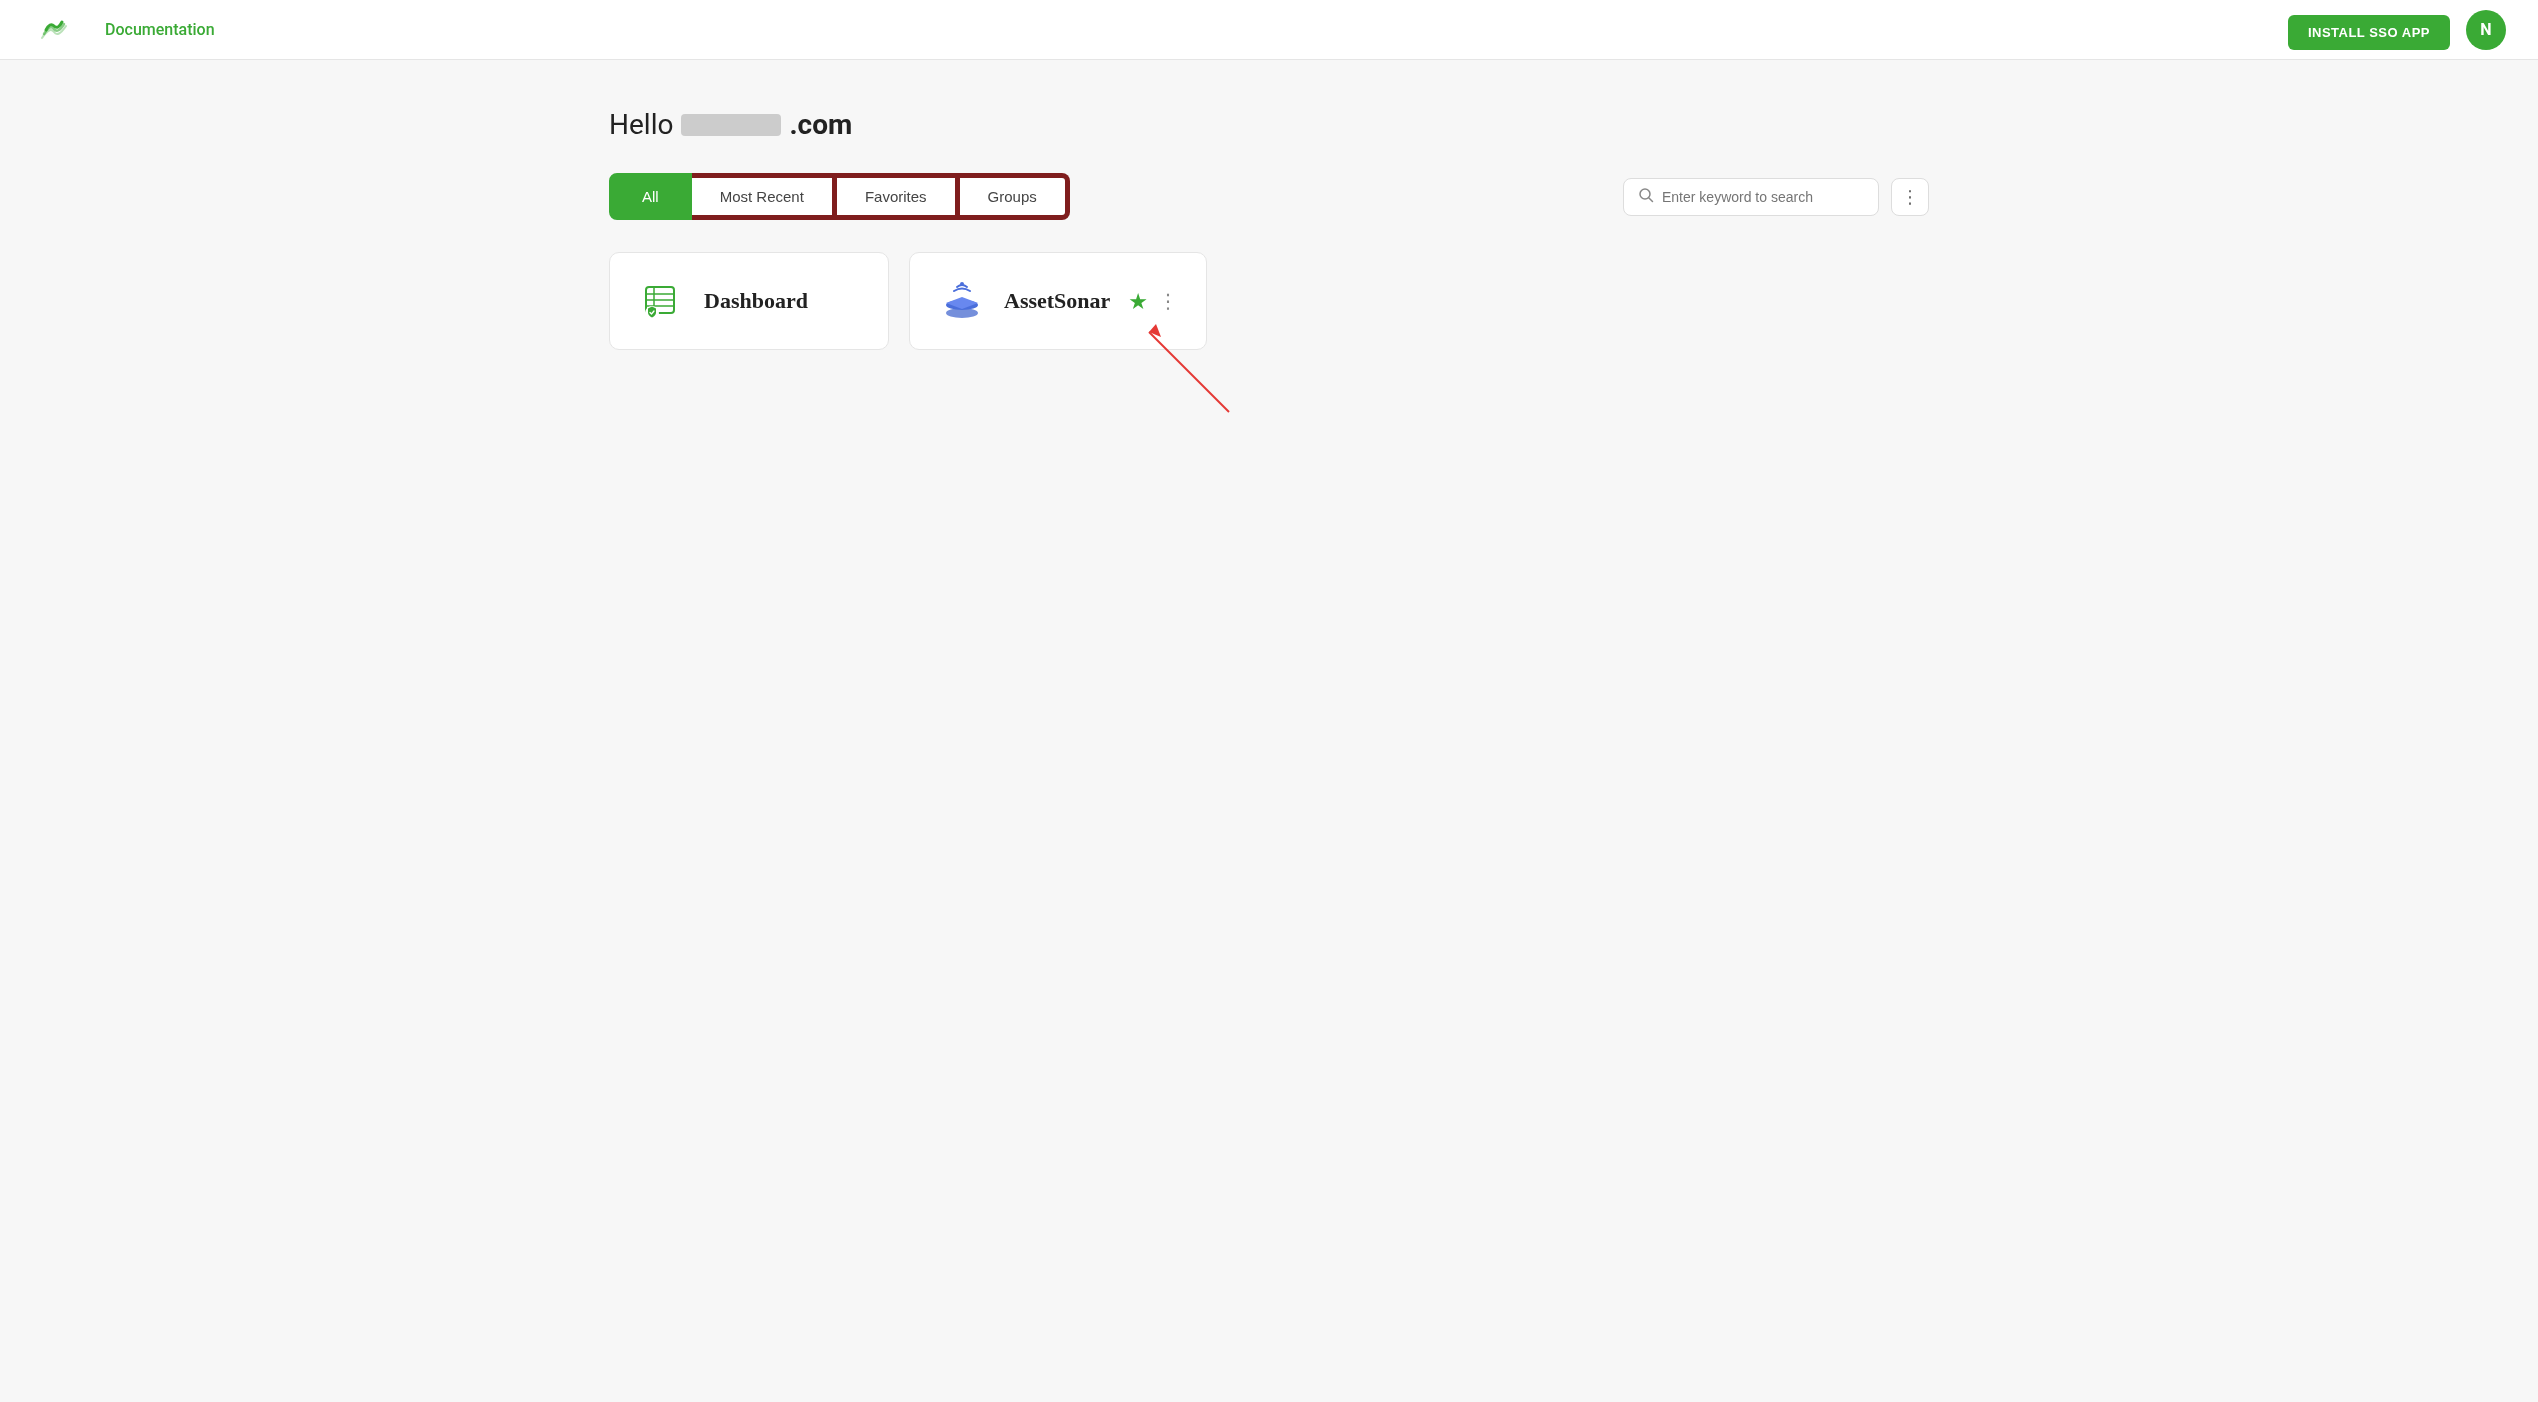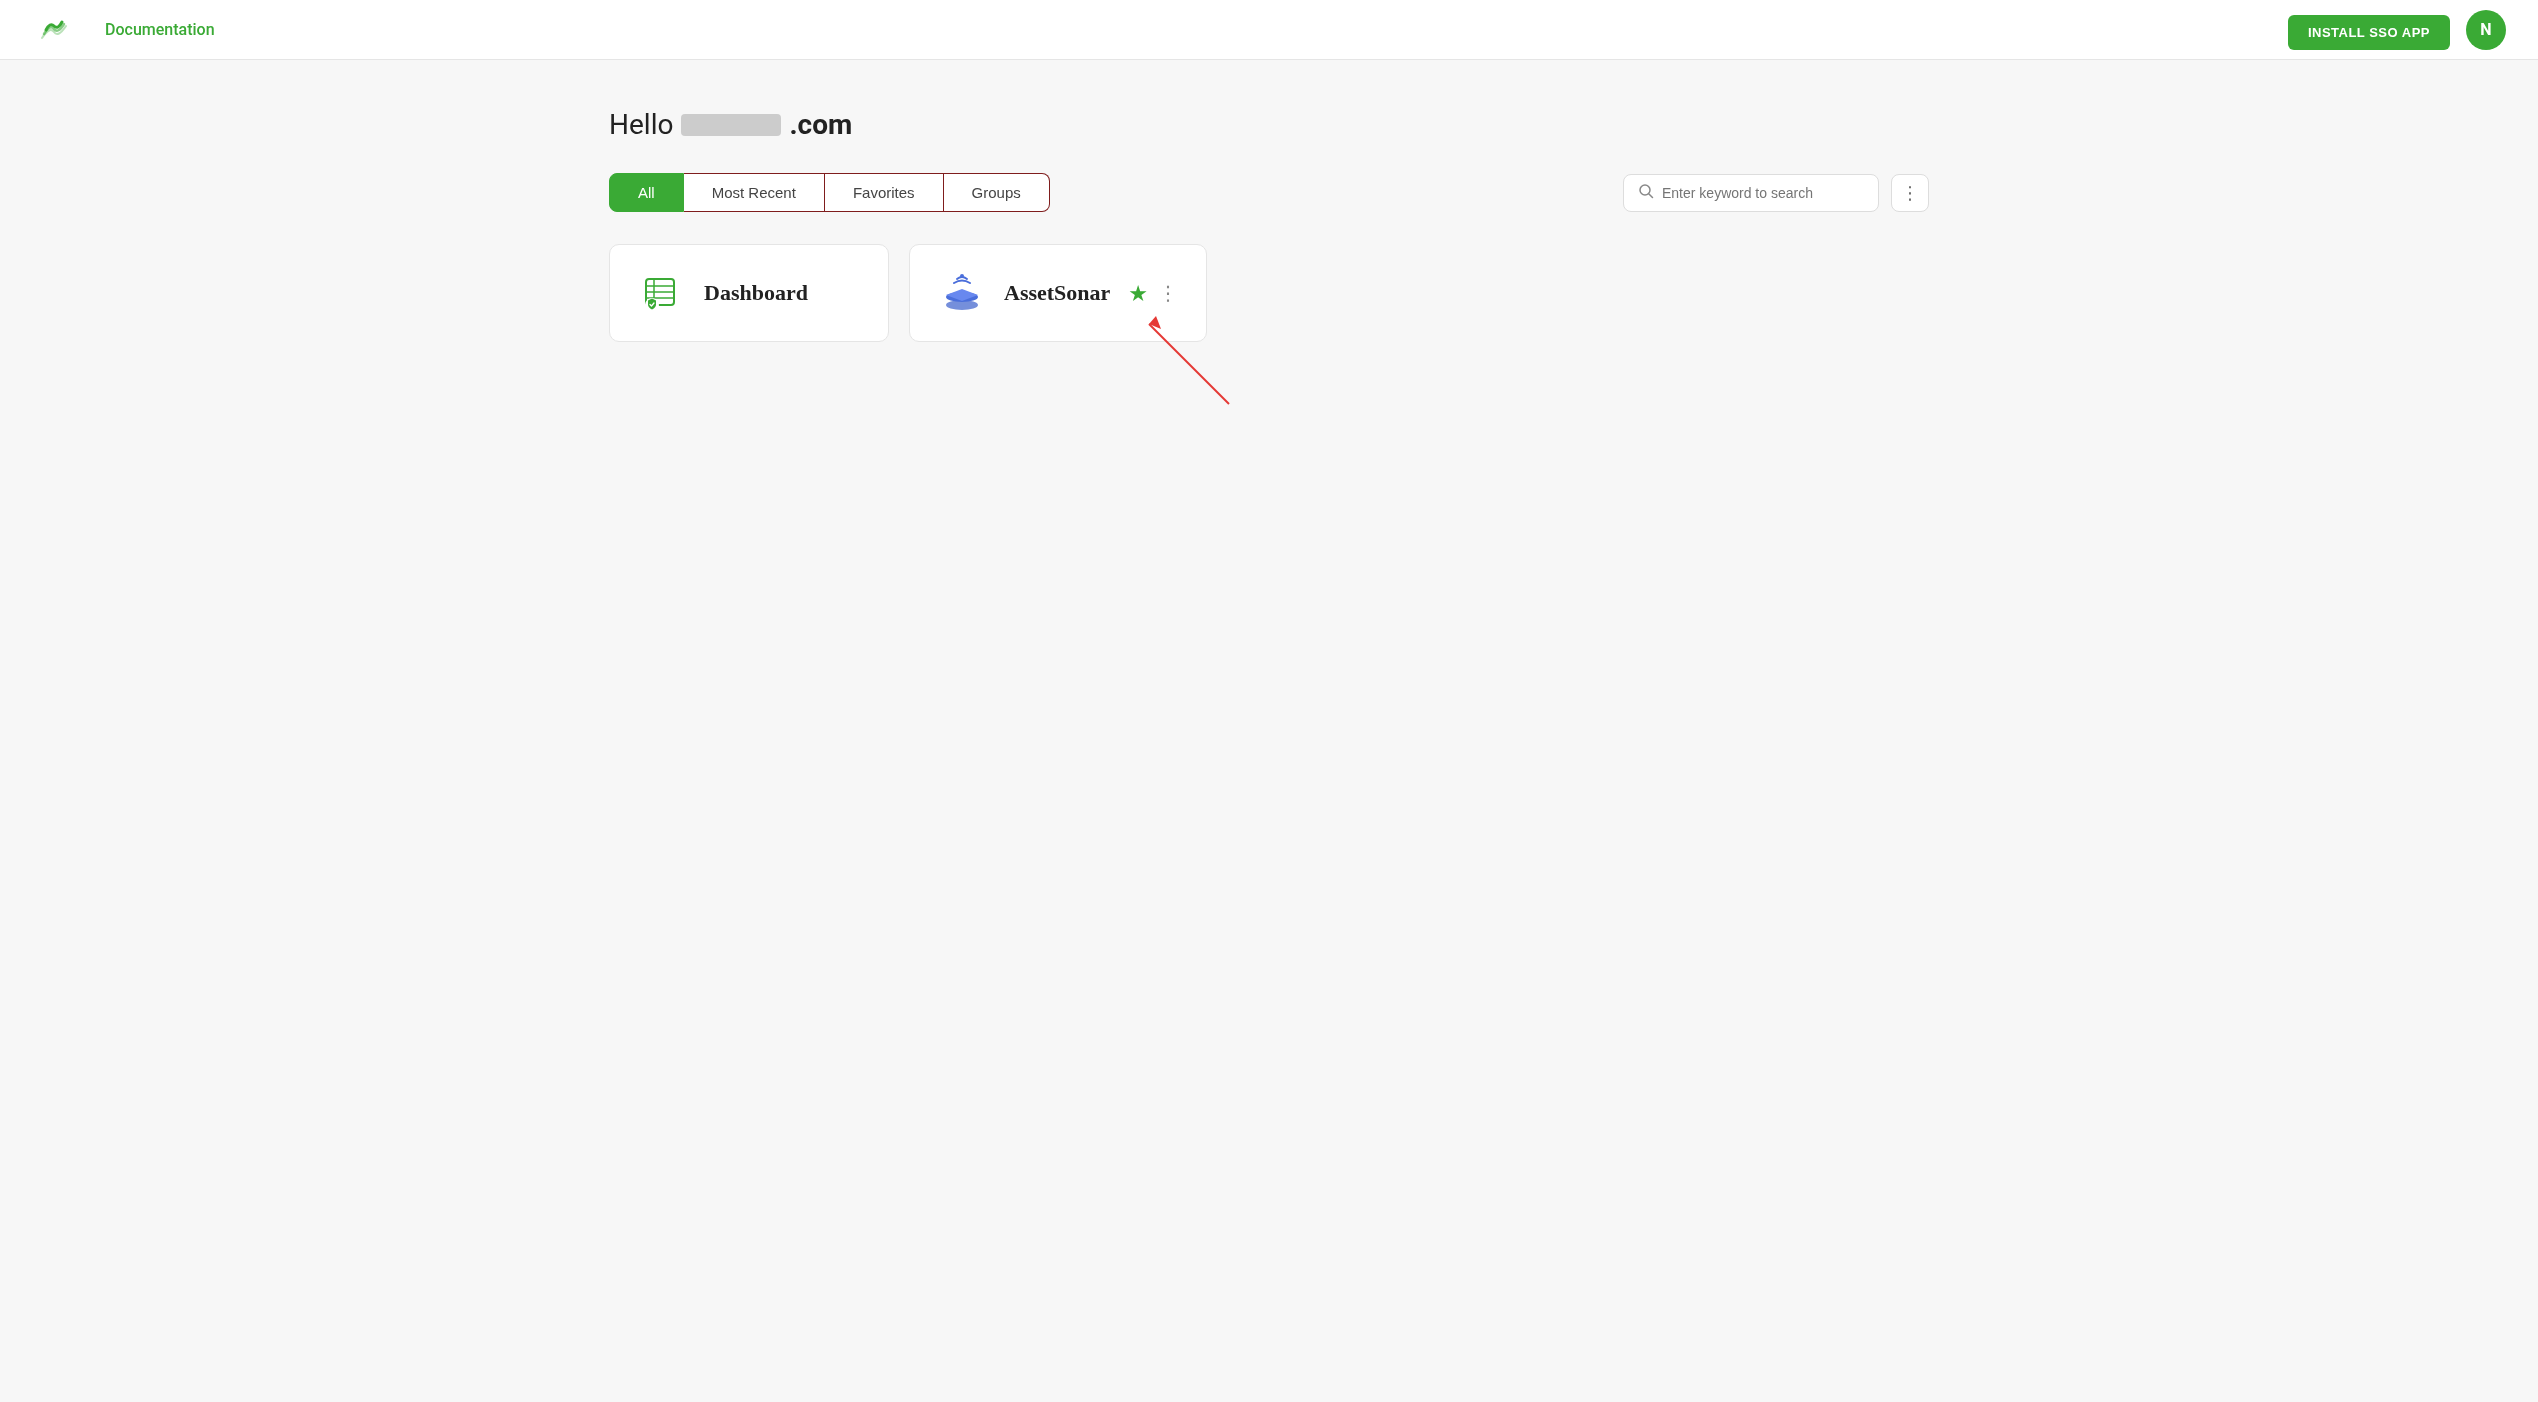--- a/index.html
+++ b/index.html
@@ -103,21 +103,21 @@
       justify-content: space-between;
       margin-bottom: 32px;
     }
     .tabs {
       display: flex;
       gap: 0;
       align-items: center;
     }
     .tab {
       padding: 10px 28px;
-      border: 1px solid #7f1d1d;
+      border: 5px solid #7f1d1d;
       background: #fff;
       font-size: 15px;
       font-weight: 500;
       color: #444;
       cursor: pointer;
       border-radius: 0;
       transition: background 0.15s;
     }
     .tab:first-child {
       border-radius: 8px 0 0 8px;

